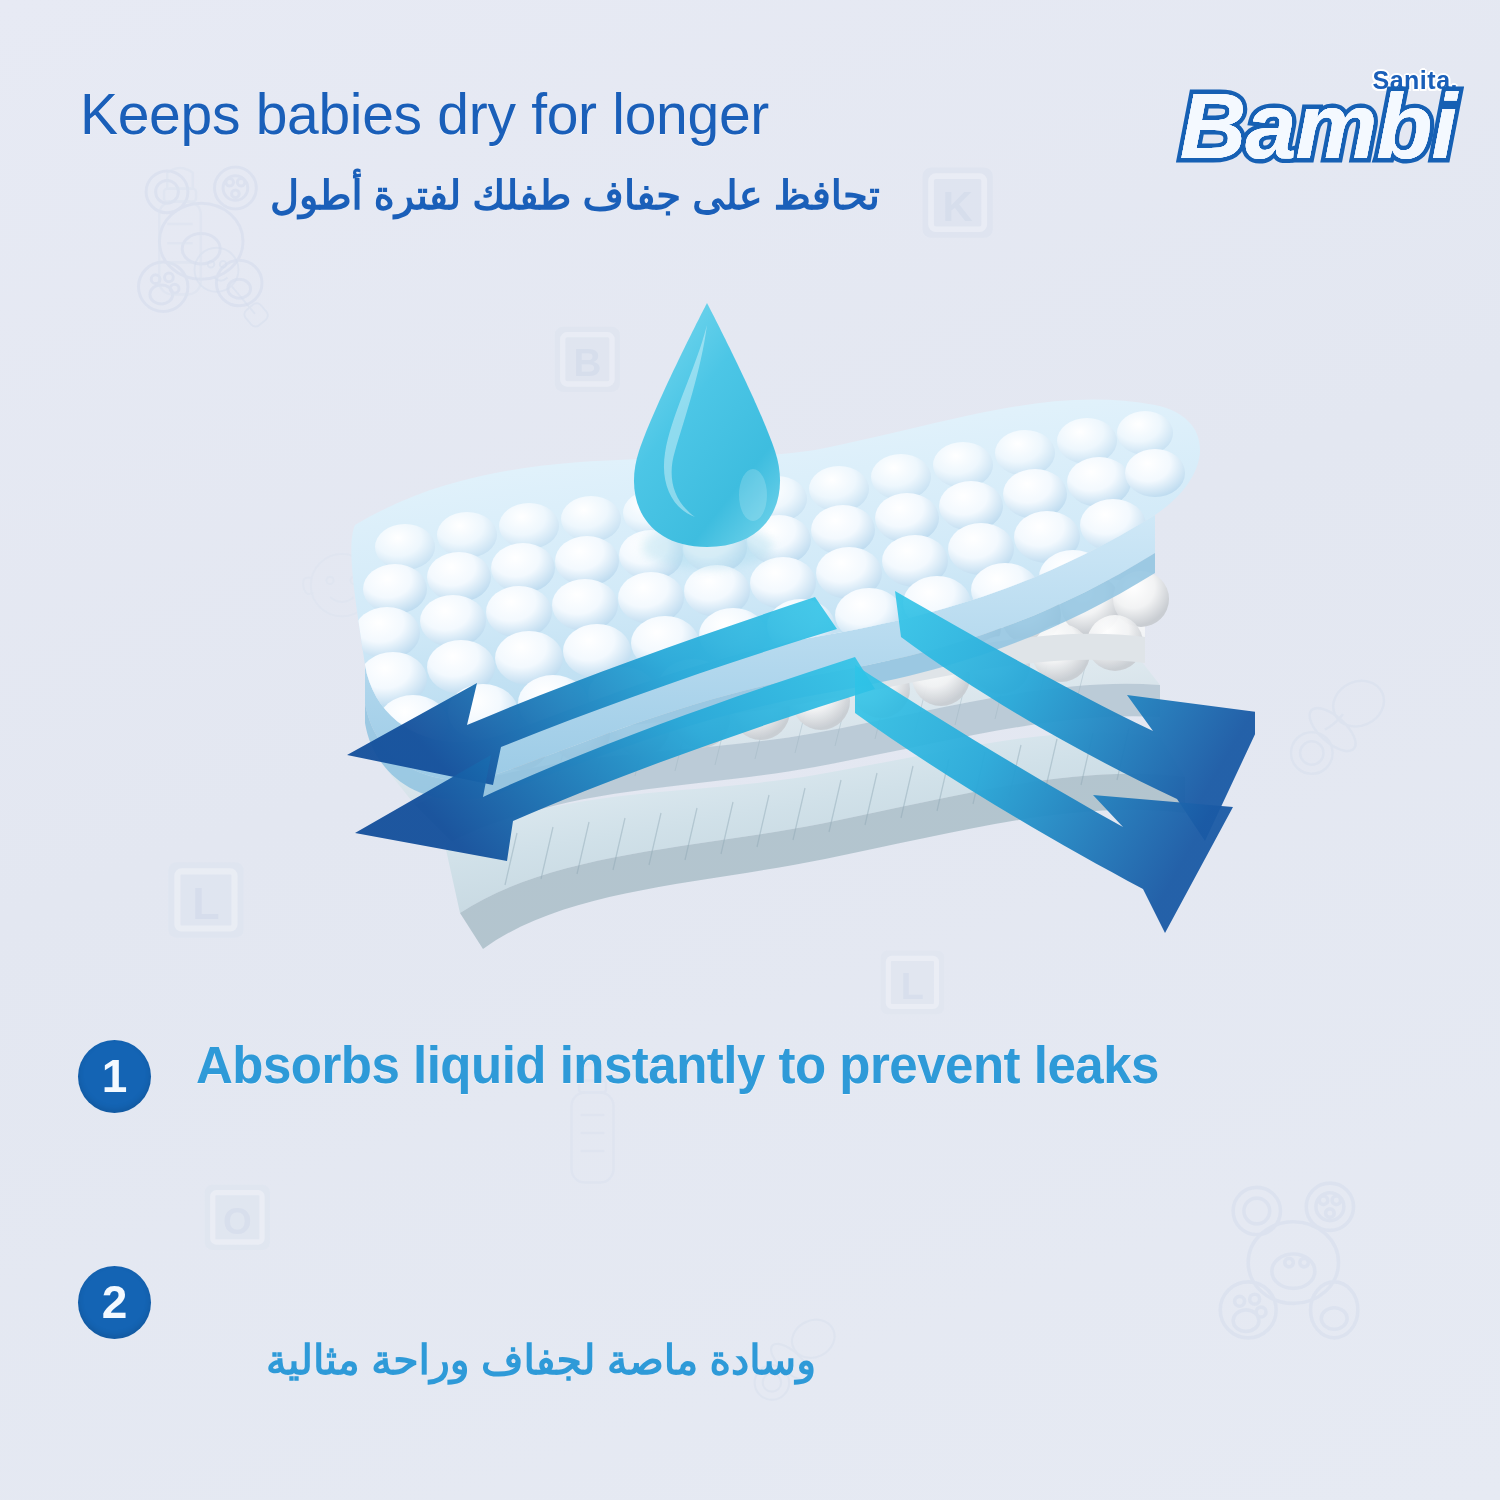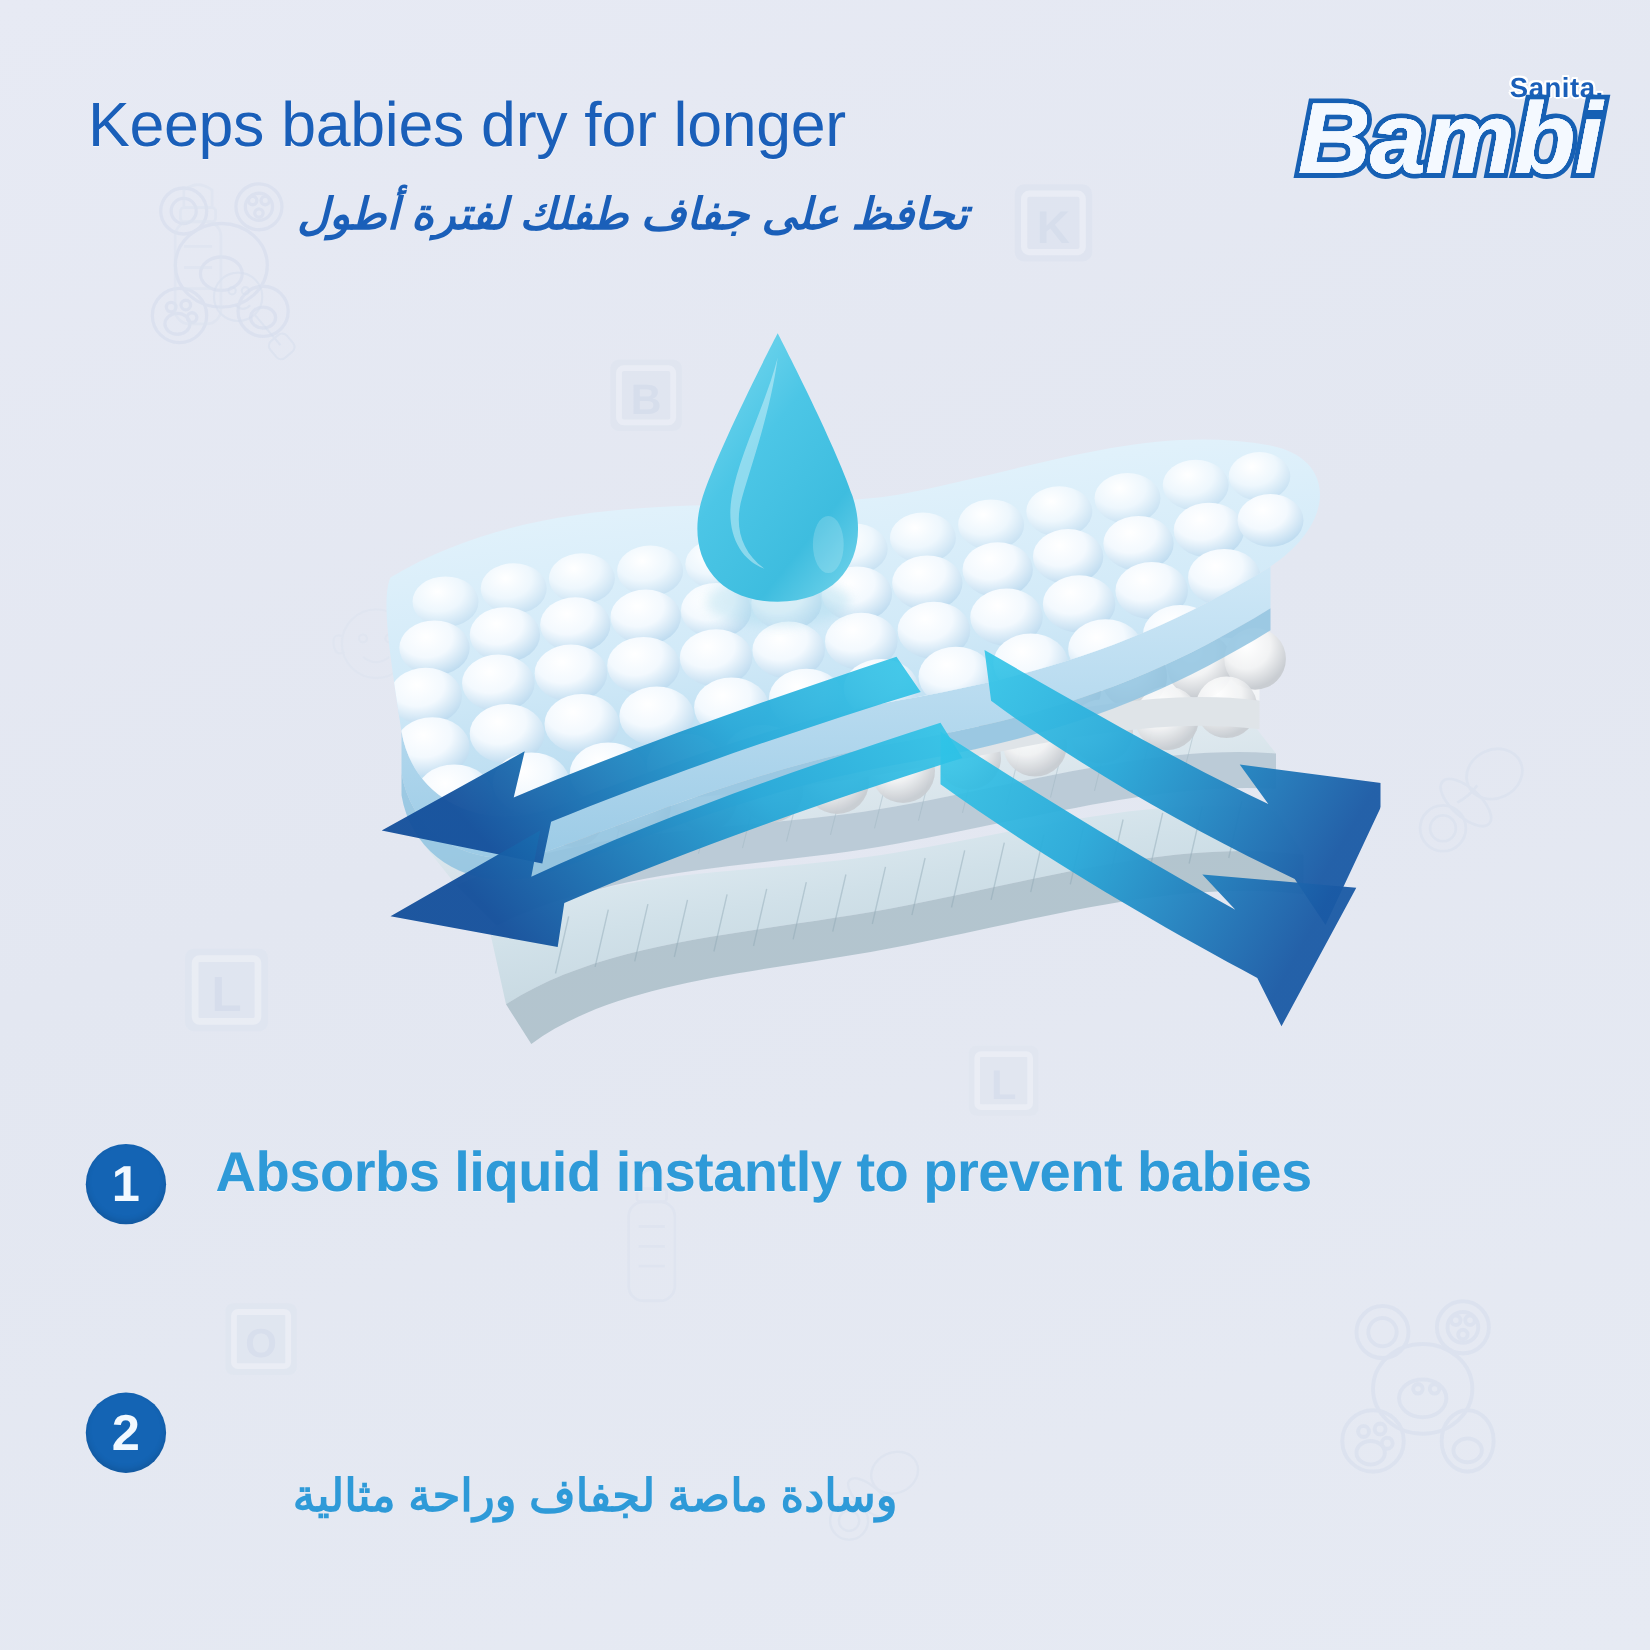--- a/index.html
+++ b/index.html
@@ -57,21 +57,20 @@
     left: 80px;
     top: 172px;
     width: 800px;
     text-align: right;
     direction: rtl;
     font-size: 40px;
     line-height: 1.15;
     font-weight: 700;
     color: #1a5fb9;
     white-space: nowrap;
-    font-style: italic;
   }
 
   
   .logo-wrap {
     position: absolute;
     right: 42px;
     top: 58px;
     width: 350px;
     height: 120px;
     z-index: 6;
@@ -684,21 +683,21 @@
       </g>
     </svg>
   </div>
 
   <div class="features">
 
     <div class="feature f1">
       <div class="badge">
         <span>1</span>
       </div>
-      <div class="feat-en">Absorbs liquid instantly to prevent babies</div>
+      <div class="feat-en">Absorbs liquid instantly to prevent leaks</div>
     </div>
 
     <div class="feature f2">
       <div class="badge">
         <span>2</span>
       </div>
       <div class="feat-ar">وسادة ماصة لجفاف وراحة مثالية</div>
     </div>
 
   </div>

